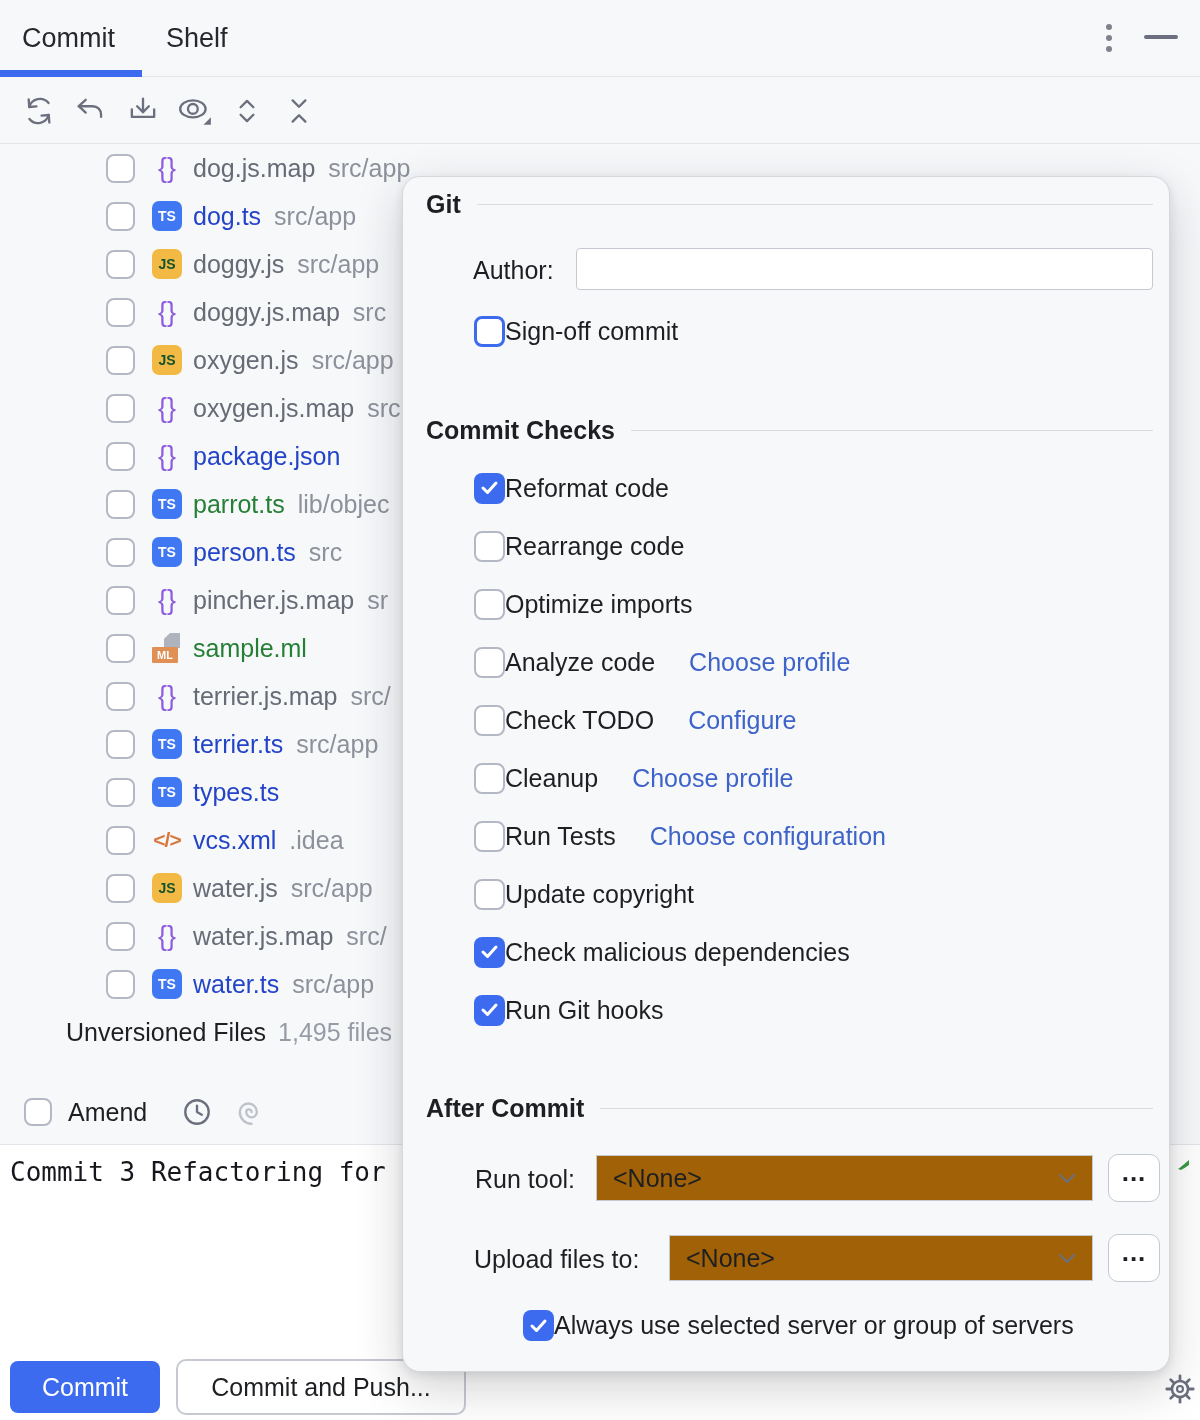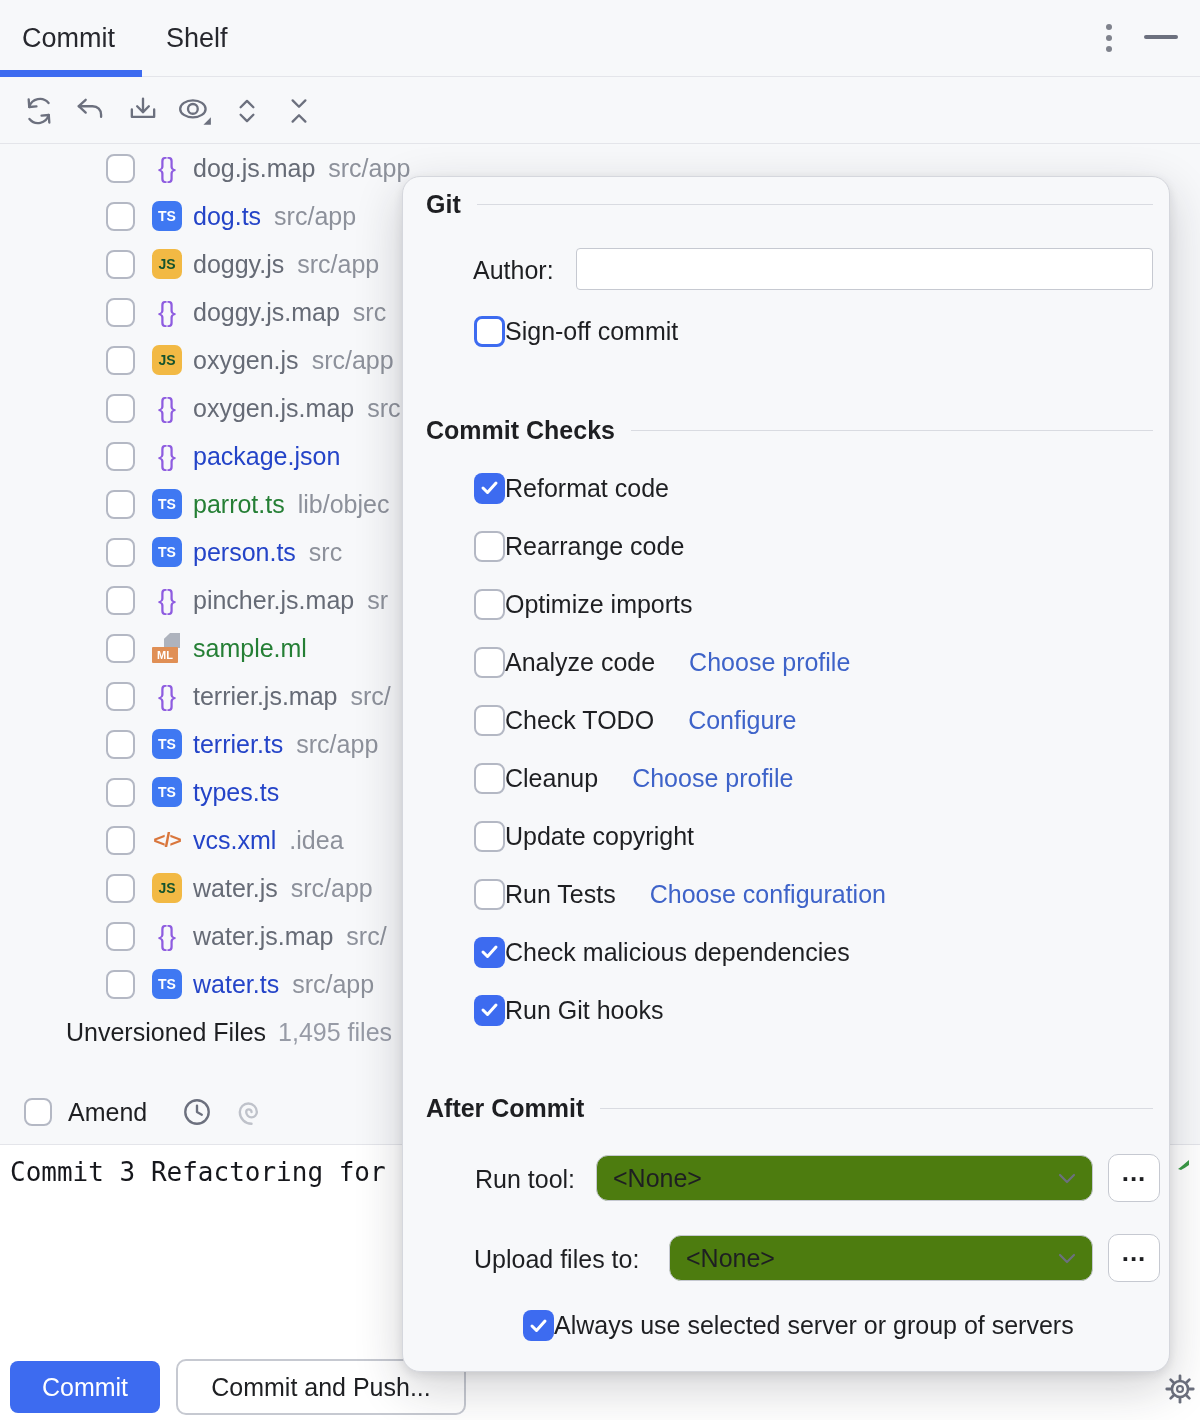--- a/index.html
+++ b/index.html
@@ -68,21 +68,21 @@
   .pcheck.focused  { border:3px solid #3D6BF0; background:#fff; }
   .pcheck.checked  { background:#3D6BF0; }
   .plabel { font-size:25px; white-space:nowrap; }
   .signoff-row { position:absolute; left:71px; top:139px; display:flex; align-items:center; }
   .checks { position:absolute; left:71px; top:282px; }
   .check-row { height:58px; display:flex; align-items:center; }
   .plink { margin-left:34px; font-size:25px; color:#3E63C9; white-space:nowrap; }
   .ac-label { position:absolute; font-size:25px; white-space:nowrap; }
   .ac-label-run { left:72px; top:988px; }
   .ac-label-upload { left:71px; top:1068px; }
-  .combo { position:absolute; height:46px; background:#4d7c0f; border:1px solid #C6C9D1; border-radius:12px;
+  .combo { position:absolute; height:46px; background:#a16207; border:1px solid #C6C9D1; border-radius:0;
            display:flex; align-items:center; padding:0 16px; font-size:25px; }
   .combo-run { left:193px; top:978px; width:497px; }
   .combo-upload { left:266px; top:1058px; width:424px; }
   .combo .chev { margin-left:auto; }
   .more-btn { position:absolute; width:52px; height:48px; background:#fff; border:1px solid #C6C9D1; border-radius:10px;
               display:flex; align-items:flex-start; justify-content:center; font-size:26px; font-weight:bold; color:#1E1F22; line-height:34px; letter-spacing:1px; }
   .more-run { left:705px; top:977px; } .more-upload { left:705px; top:1057px; }
   .always-row { position:absolute; left:120px; top:1133px; display:flex; align-items:center; }
   .green-mark { position:absolute; left:1177px; top:1159px; width:13px; height:12px; }
 </style>
@@ -381,26 +381,26 @@
           <span class="plabel">Check TODO</span>
           <span class="plink">Configure</span>
         </div>
         <div class="check-row">
           <div class="pcheck unchecked"></div>
           <span class="plabel">Cleanup</span>
           <span class="plink">Choose profile</span>
         </div>
         <div class="check-row">
           <div class="pcheck unchecked"></div>
-          <span class="plabel">Update copyright</span>
-        </div>
-        <div class="check-row">
-          <div class="pcheck unchecked"></div>
           <span class="plabel">Run Tests</span>
           <span class="plink">Choose configuration</span>
+        </div>
+        <div class="check-row">
+          <div class="pcheck unchecked"></div>
+          <span class="plabel">Update copyright</span>
         </div>
         <div class="check-row">
           <div class="pcheck checked">
             <svg width="19" height="16" viewBox="0 0 19 16">
               <polyline points="3,8 7.5,12.5 16,3" fill="none" stroke="#fff" stroke-width="3" stroke-linecap="round" stroke-linejoin="round"></polyline>
             </svg>
           </div>
           <span class="plabel">Check malicious dependencies</span>
         </div>
         <div class="check-row">

